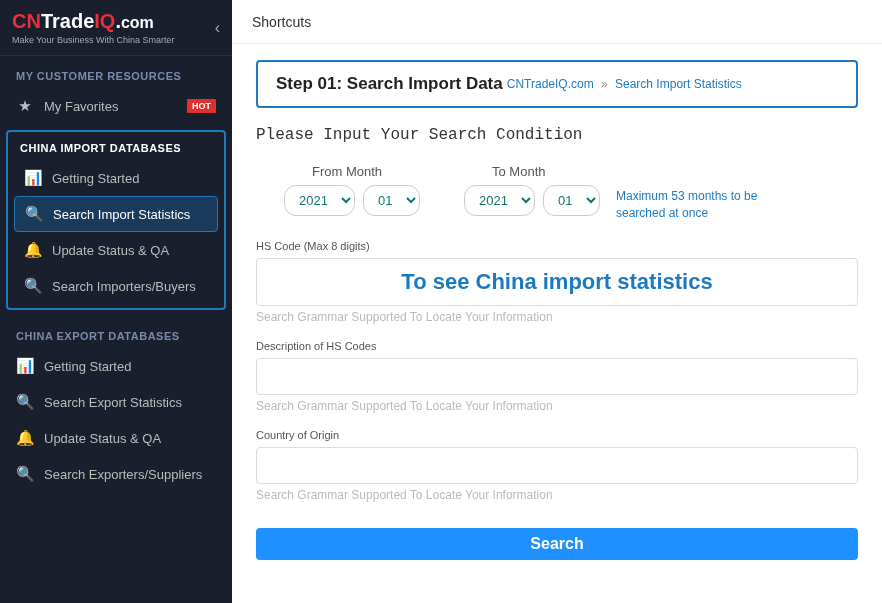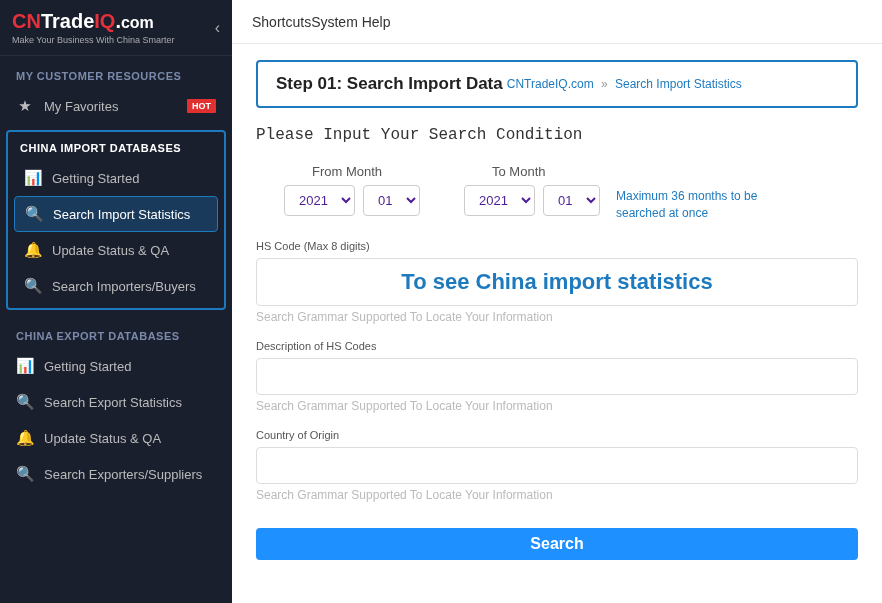--- a/index.html
+++ b/index.html
@@ -175,23 +175,23 @@
       color: #555;
     }
     .date-group {
       display: flex;
       gap: 8px;
       align-items: center;
     }
     select {
       padding: 6px 10px;
       border: 1px solid #ccc;
-      border-radius: 4px;
+      border-radius: 12px;
       font-size: 13px;
-      color: #4c1d95;
+      color: #0f766e;
       background: #fff;
       appearance: auto;
     }
     .max-note {
       font-size: 12px;
       color: #1e7abf;
       max-width: 160px;
       line-height: 1.4;
       margin-top: 24px;
     }
@@ -302,21 +302,20 @@
   </div>
   <div class="sidebar-item">
     <span class="icon">🔍</span>
     <span>Search Exporters/Suppliers</span>
   </div>
 </div>
 
 <div class="main">
   <div class="topbar">
     <div class="topbar-item">Shortcuts</div>
-    <div class="topbar-item">System Help</div>
   </div>
 
   <div class="content">
     
     <div class="step-header">
       <span class="step-title">Step 01: Search Import Data</span>
       <span class="breadcrumb">
         <span>CNTradeIQ.com</span>
         <span class="sep"> » </span>
         <span>Search Import Statistics</span>
@@ -347,21 +346,21 @@
           <select>
             <option>2021</option><option>2020</option><option>2019</option>
           </select>
           <select>
             <option>01</option><option>02</option><option>03</option><option>04</option>
             <option>05</option><option>06</option><option>07</option><option>08</option>
             <option>09</option><option>10</option><option>11</option><option>12</option>
           </select>
         </div>
       </div>
-      <div class="max-note">Maximum 36 months to be searched at once</div>
+      <div class="max-note">Maximum 53 months to be searched at once</div>
     </div>
 
     
     <div class="field-block">
       <div class="field-label">HS Code (Max 8 digits)</div>
       <div class="field-input-wrap">
         <input class="field-input" type="text" style="height: 48px;">
         <span class="hs-hint">To see China import statistics</span>
       </div>
       <div class="field-placeholder">Search Grammar Supported To Locate Your Information</div>

